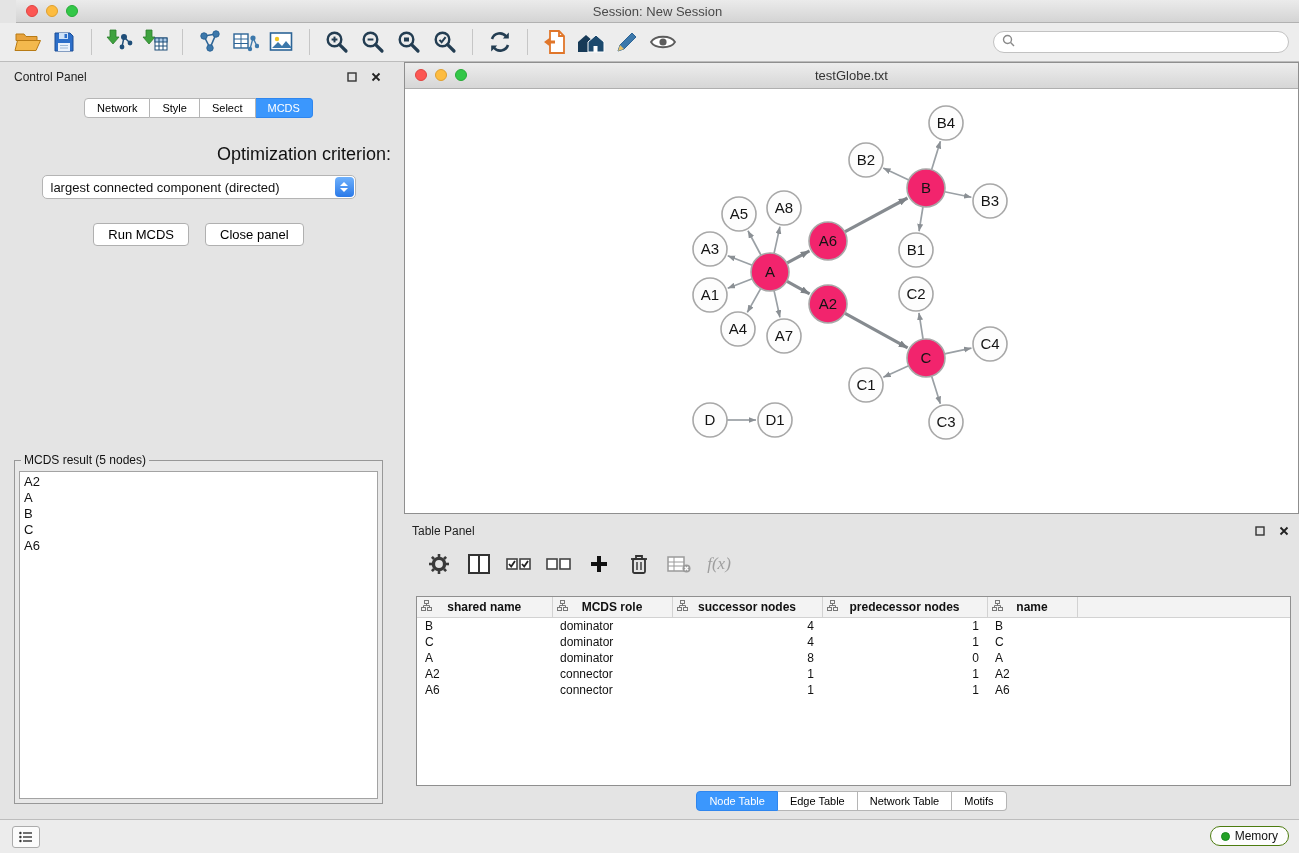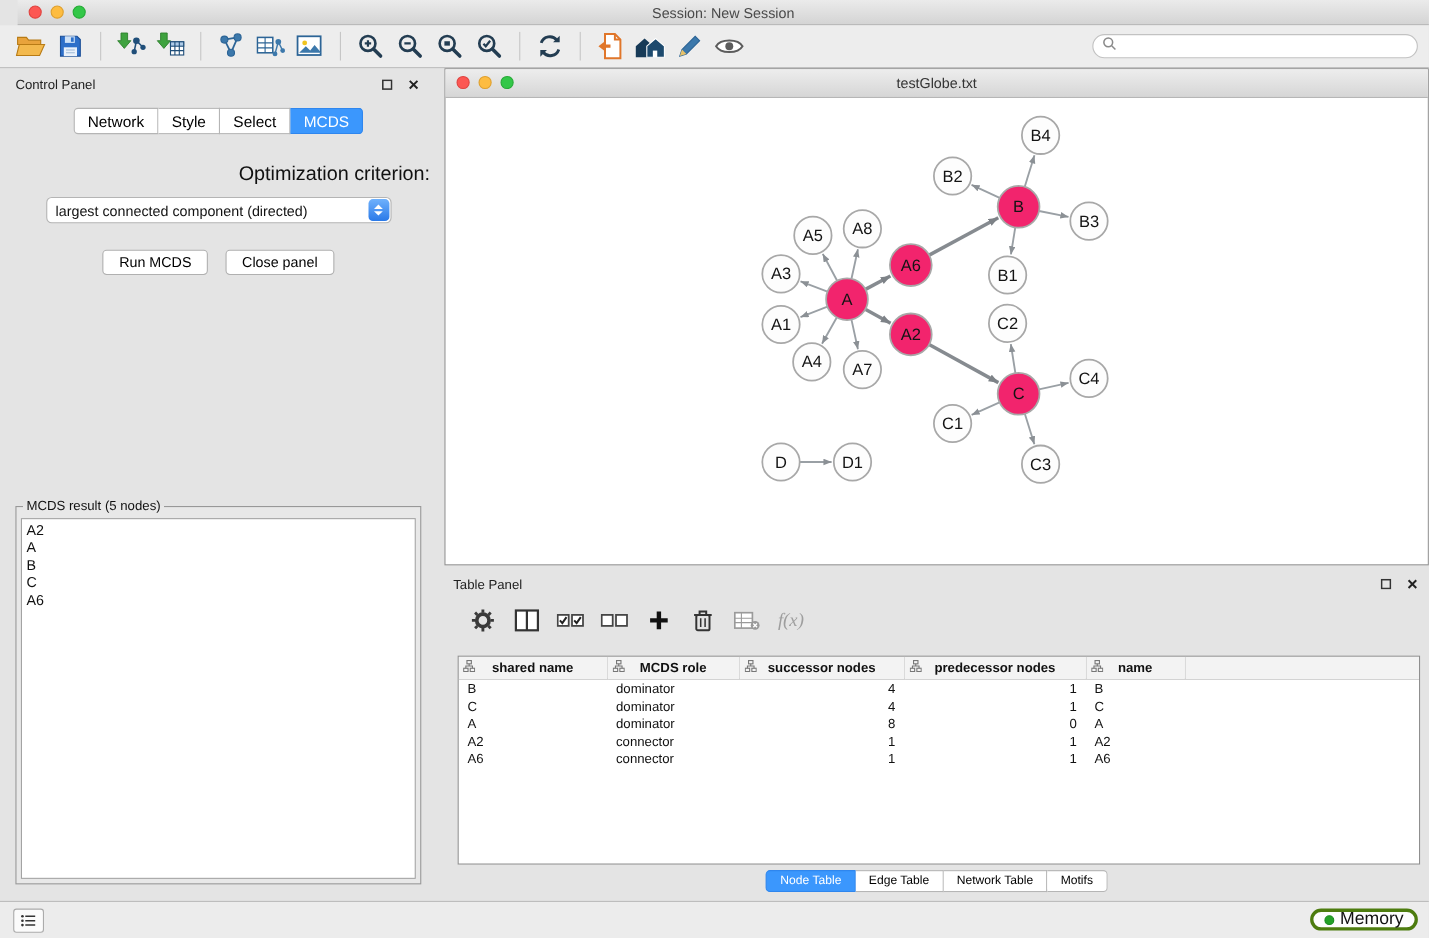--- a/index.html
+++ b/index.html
@@ -25,21 +25,21 @@
   .tb-sep{width:1px;height:26px;background:#c6c6c6;margin:0 9px;}
   .search-wrap{margin-left:auto;width:296px;height:22px;border:1px solid #c2c2c2;border-radius:11px;
     background:#fff;display:flex;align-items:center;padding:0 8px;box-sizing:border-box;}
   .search-wrap input{border:none;outline:none;flex:1;font-size:12px;background:transparent;margin-left:5px;font-family:"Liberation Sans",sans-serif;}
   
   .control-panel{position:absolute;left:6px;top:66px;width:385px;height:742px;}
   .panel-header{height:22px;display:flex;align-items:center;font-size:12px;color:#222;padding:0 8px;}
   .panel-btns{margin-left:auto;display:flex;gap:10px;align-items:center;}
   .panel-btn{display:flex;align-items:center;justify-content:center;width:14px;height:14px;}
   .cp-tabs{display:flex;justify-content:center;margin-top:10px;}
-  .seg-tab{font-size:14px;padding:3px 12px;background:#fff;border:1px solid #b5b5b5;border-left:none;color:#000;}
+  .seg-tab{font-size:11px;padding:3px 12px;background:#fff;border:1px solid #b5b5b5;border-left:none;color:#000;}
   .seg-tab:first-child{border-left:1px solid #b5b5b5;border-radius:4px 0 0 4px;}
   .seg-tab:last-child{border-radius:0 4px 4px 0;}
   .seg-tab.active{background:#3b97fd;color:#fff;border-color:#2f86ee;}
   .opt-label{text-align:right;margin-top:26px;font-size:18px;}
   .dropdown{position:relative;margin:10px auto 0;width:314px;height:24px;background:#fff;
     border:1px solid #b4b4b4;border-radius:5px;display:flex;align-items:center;font-size:13px;
     padding-left:8px;box-sizing:border-box;}
   .dd-stepper{position:absolute;right:1px;top:1px;width:19px;height:20px;border-radius:4px;
     background:linear-gradient(#6fb1fc,#2a79e8);display:flex;flex-direction:column;align-items:center;justify-content:center;gap:2px;}
   .dd-up{width:0;height:0;border-left:4px solid transparent;border-right:4px solid transparent;border-bottom:4px solid #fff;}
@@ -72,22 +72,22 @@
   .node-table th:last-child{border-right:none;}
   .th-icon{position:absolute;left:4px;top:3px;}
   .node-table td{height:16px;padding:0 8px;overflow:hidden;white-space:nowrap;}
   .node-table td.num{text-align:right;}
   .tp-tabs{position:absolute;bottom:1px;left:0;right:0;display:flex;justify-content:center;}
   .tp-tab{font-size:11px;padding:3px 12px;}
   
   .statusbar{position:absolute;left:0;right:0;bottom:0;height:33px;background:#ececec;border-top:1px solid #bdbdbd;}
   .sb-left-btn{position:absolute;left:12px;top:6px;width:26px;height:20px;background:#fbfbfb;
     border:1px solid #ababab;border-radius:3px;display:flex;align-items:center;justify-content:center;}
-  .memory-btn{position:absolute;right:10px;top:6px;height:20px;border:3px solid #4d7c0f;border-radius:10px;
-    background:#fdfdfd;display:flex;align-items:center;gap:5px;padding:0 10px;font-size:16px;box-sizing:border-box;}
+  .memory-btn{position:absolute;right:10px;top:6px;height:20px;border:1px solid #4d7c0f;border-radius:10px;
+    background:#fdfdfd;display:flex;align-items:center;gap:5px;padding:0 10px;font-size:12px;box-sizing:border-box;}
   .memory-dot{width:9px;height:9px;border-radius:50%;background:#23a127;border:1px solid #188a1c;box-sizing:border-box;}
 </style>
 </head>
 <body>
 
 <div class="titlebar">
   <div class="traffic">
     <span class="tl red"></span>
     <span class="tl yellow"></span>
     <span class="tl green"></span>

